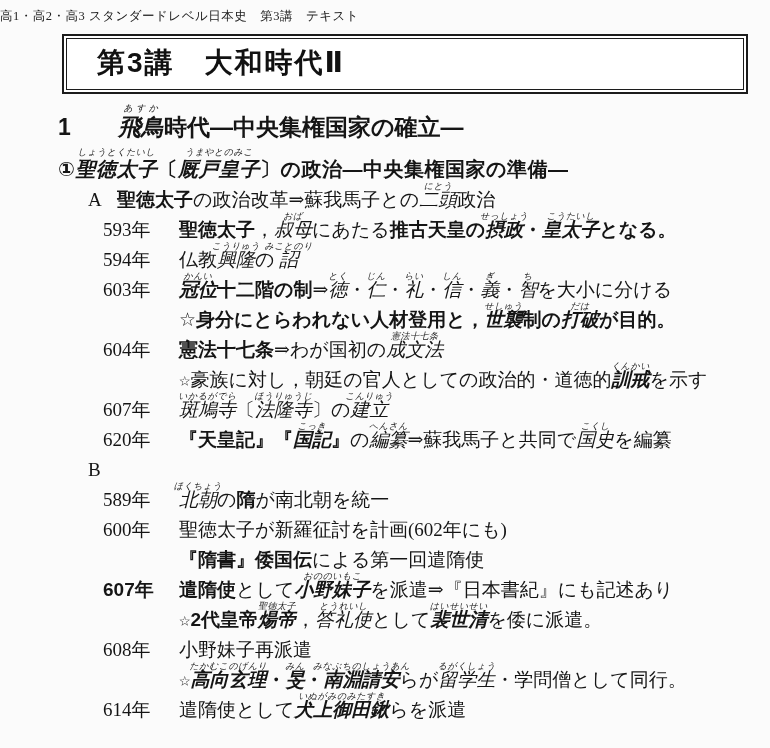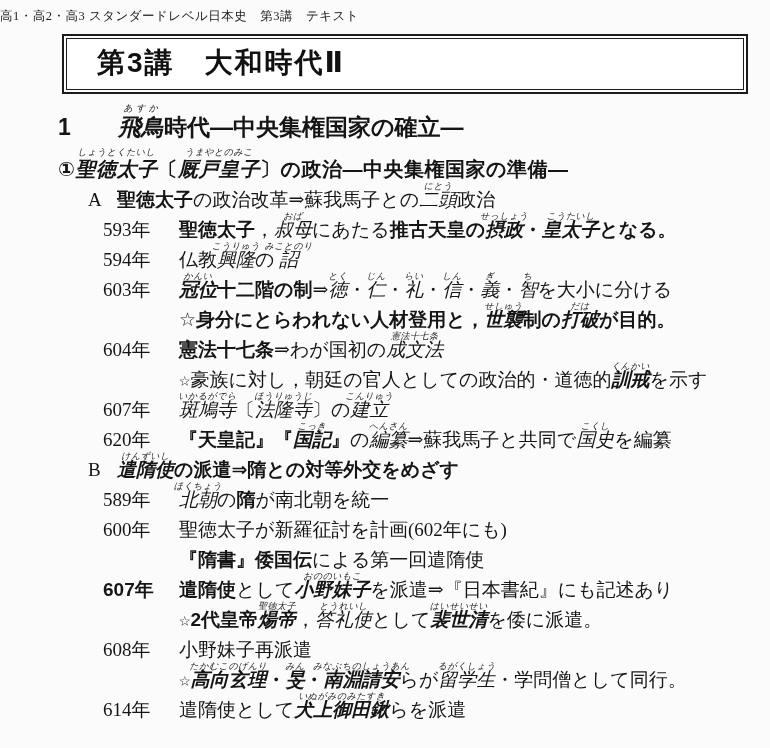--- a/index.html
+++ b/index.html
@@ -100,21 +100,21 @@
   </div>
 
   <div class="row">
     <span class="year">620年</span><span class="content"><span class="b">『天皇記』『</span><span class="fg b"><span class="fg-rt">こっき</span>国記</span><span class="b">』</span><span>の</span><span class="fg"><span class="fg-rt">へんさん</span>編纂</span><span>⇒蘇我馬子と共同で</span><span class="fg"><span class="fg-rt">こくし</span>国史</span><span>を編纂</span></span>
   </div>
 </div>
   </div>
 
   <div>
     <div class="block-head">
-      <span class="block-label">B</span><span><span class="fg b"><span class="fg-rt">けんずいし</span>遣隋使</span><span class="b">の派遣⇒隋との対等外交をめざす</span></span>
+      <span class="block-label">B</span>
     </div>
     <div class="rows">
   <div class="row">
     <span class="year">589年</span><span class="content"><span class="fg"><span class="fg-rt">ほくちょう</span>北朝</span><span>の</span><span class="b">隋</span><span>が南北朝を統一</span></span>
   </div>
 
 
   <div class="row">
     <span class="year">600年</span><span class="content"><span>聖徳太子が新羅征討を計画(602年にも)</span></span>
   </div>

